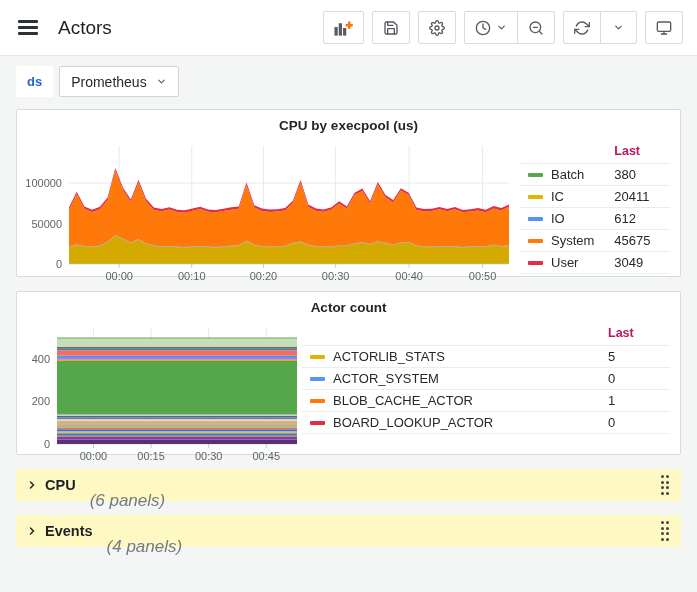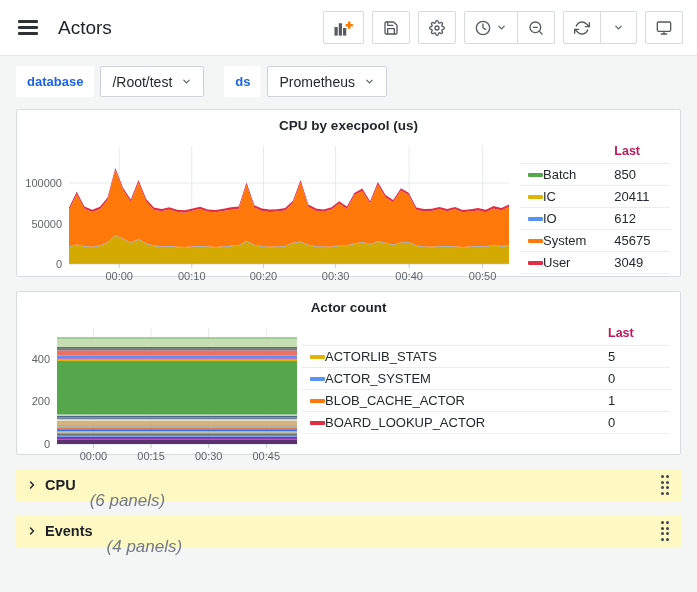--- a/index.html
+++ b/index.html
@@ -56,21 +56,21 @@
   .chart-wrap{ flex:1; }
   .chart-wrap svg{ display:block; }
   
   .legend{ border-collapse:collapse; font-size:13px; margin:2px 10px 0 0; }
   .legend th{
     color:#be185d; font-weight:700; font-size:12.5px; text-align:left;
     padding:2px 8px 5px; border-bottom:1px solid #e9edf2; cursor:pointer;
   }
   .legend td{ border-bottom:1px solid #e9edf2; padding:3px 8px; }
   .legend tr:last-child td{ border-bottom:1px solid #eef1f4; }
-  .name-cell{ display:flex; align-items:center; cursor:pointer; white-space:nowrap; }
+  .name-cell{ display:flex; align-items:center; gap:8px; cursor:pointer; white-space:nowrap; }
   .swatch{ width:15px; height:4px; border-radius:1px; display:inline-block; flex:none; }
   .val-cell{ width:62px; }
   .legend--wide .val-cell{ width:70px; }
   
   .row-head{
     height:32px; background:#fef9c3; display:flex; align-items:center;
     padding:0 10px; margin-bottom:14px; cursor:pointer; border-radius:1px;
   }
   .row-head svg{ color:#24292e; flex:none; }
   .row-title{ font-weight:700; font-size:14.5px; margin-left:7px; color:#1d2126; }
@@ -147,29 +147,20 @@
       <svg width="16" height="16" viewBox="0 0 24 24" fill="none" stroke="currentColor" stroke-width="2" stroke-linecap="round" stroke-linejoin="round">
         <rect x="2" y="3" width="20" height="14" rx="2"></rect>
           <line x1="8" y1="21" x2="16" y2="21"></line>
           <line x1="12" y1="17" x2="12" y2="21"></line>
       </svg>
     </button>
   </div>
 </header>
 
 <div class="submenu">
-  <div class="var">
-    <span class="var-label">database</span>
-    <button class="var-value">
-      <span>/Root/test</span>
-      <svg width="11" height="11" viewBox="0 0 24 24" fill="none" stroke="currentColor" stroke-width="2.4" stroke-linecap="round" stroke-linejoin="round">
-          <polyline points="6 9 12 15 18 9"></polyline>
-        </svg>
-    </button>
-  </div>
   <div class="var">
     <span class="var-label">ds</span>
     <button class="var-value">
       <span>Prometheus</span>
       <svg width="11" height="11" viewBox="0 0 24 24" fill="none" stroke="currentColor" stroke-width="2.4" stroke-linecap="round" stroke-linejoin="round">
           <polyline points="6 9 12 15 18 9"></polyline>
         </svg>
     </button>
   </div>
 </div>
@@ -220,21 +211,21 @@
           </tr>
         </thead>
         <tbody>
           <tr>
             <td>
                 <span class="name-cell">
                   <i class="swatch" style="background: rgb(86, 166, 75);"></i>
                   <span>Batch</span>
                 </span>
               </td>
-            <td class="val-cell">850</td>
+            <td class="val-cell">380</td>
           </tr>
           <tr>
             <td>
                 <span class="name-cell">
                   <i class="swatch" style="background: rgb(224, 180, 0);"></i>
                   <span>IC</span>
                 </span>
               </td>
             <td class="val-cell">20411</td>
           </tr>

